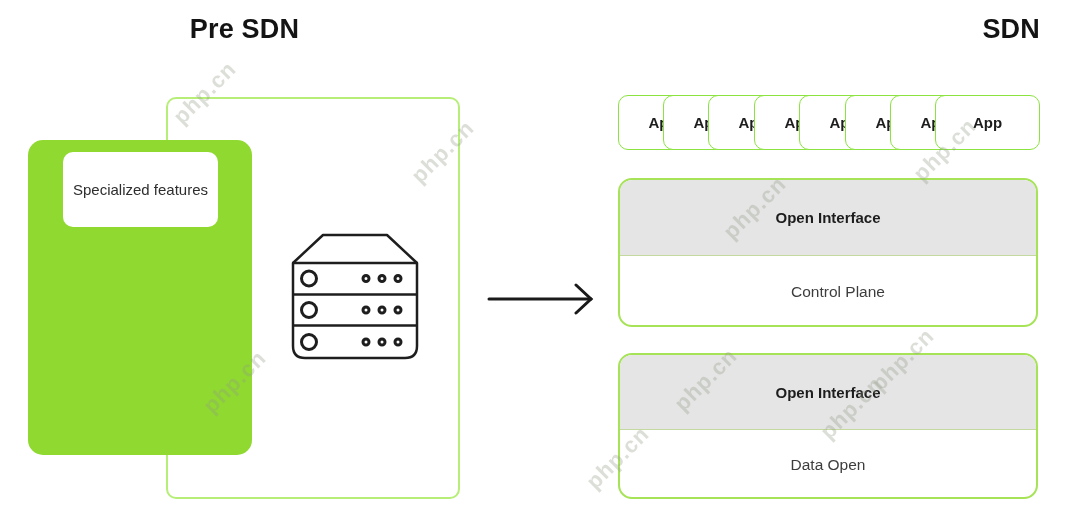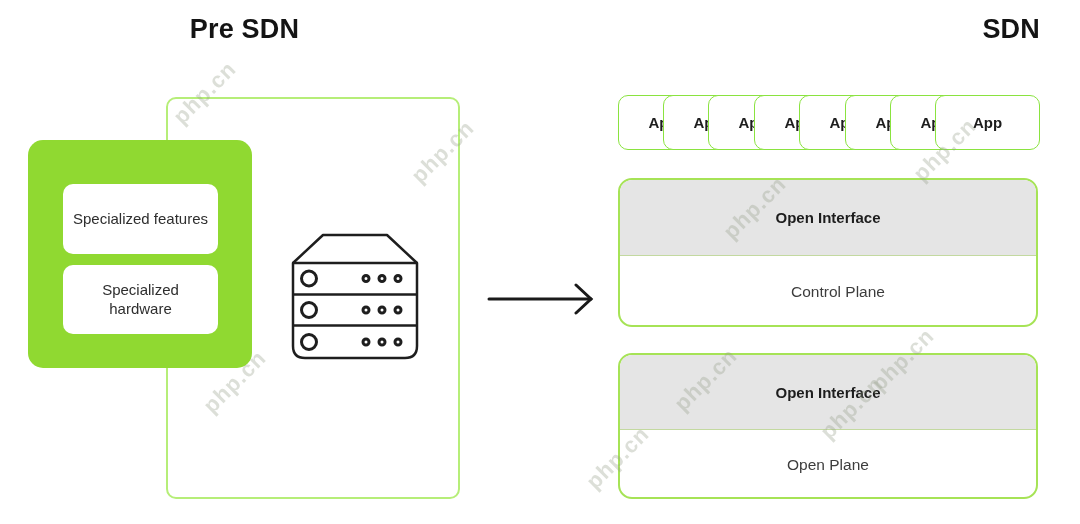--- a/index.html
+++ b/index.html
@@ -30,25 +30,25 @@
     border:2px solid #b6ee78;
     border-radius:10px;
     box-sizing:border-box;
     background:#ffffff;
     z-index:1;
   }
   
   .green-box{
     position:absolute;
     left:28px;top:140px;
-    width:224px;height:228px;
+    width:224px;height:315px;
     background:#90d931;
     border-radius:15px;
     box-sizing:border-box;
-    padding:44px 34px 34px 35px;
+    padding:12px 34px 34px 35px;
     display:flex;
     flex-direction:column;
     gap:11px;
     z-index:2;
   }
   .stack-item{
     width:155px;height:75px;
     background:#ffffff;
     border-radius:10px;
     display:flex;
@@ -127,23 +127,20 @@
 <div class="canvas">
 
   <div class="title left">Pre SDN</div>
   <div class="title right">SDN</div>
 
   <div class="outline-box"></div>
 
   <div class="green-box">
     <div class="stack-item">
       <span>Specialized features</span>
-    </div>
-    <div class="stack-item">
-      <span>Specialized hardware</span>
     </div>
   </div>
 
   <svg class="icon-layer" style="left:290px;top:232px;" width="130" height="128" viewBox="0 0 130 128" fill="none" stroke="#1e1e1e" stroke-width="2.5" stroke-linejoin="round">
     <path d="M3,31 L33,3 L97,3 L127,31"></path>
     <path d="M3,31 H127 V114 Q127,126 115,126 H15 Q3,126 3,114 Z"></path>
     <line x1="3" y1="62.5" x2="127" y2="62.5"></line>
     <line x1="3" y1="93.5" x2="127" y2="93.5"></line>
     <circle cx="19" cy="46.5" r="7.5" stroke-width="3"></circle>
     <circle cx="19" cy="78" r="7.5" stroke-width="3"></circle>
@@ -193,21 +190,21 @@
       </div>
     </div>
 
   <div class="layer-box" id="layer-1">
     <div class="layer-header">Open Interface</div>
     <div class="layer-body">Control Plane</div>
   </div>
 
   <div class="layer-box" id="layer-2">
     <div class="layer-header">Open Interface</div>
-    <div class="layer-body">Open Plane</div>
+    <div class="layer-body">Data Open</div>
   </div>
 
   <div id="watermarks">
       <span class="wm" style="left: 205px; top: 93px;">php.cn</span>
       <span class="wm" style="left: 443px; top: 152px;">php.cn</span>
       <span class="wm" style="left: 945px; top: 150px;">php.cn</span>
       <span class="wm" style="left: 235px; top: 382px;">php.cn</span>
       <span class="wm" style="left: 755px; top: 208px;">php.cn</span>
       <span class="wm" style="left: 706px; top: 380px;">php.cn</span>
       <span class="wm" style="left: 903px; top: 360px;">php.cn</span>

